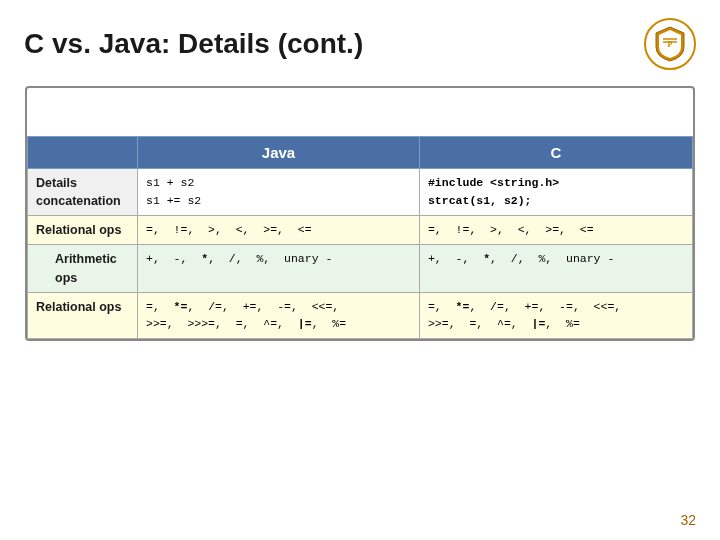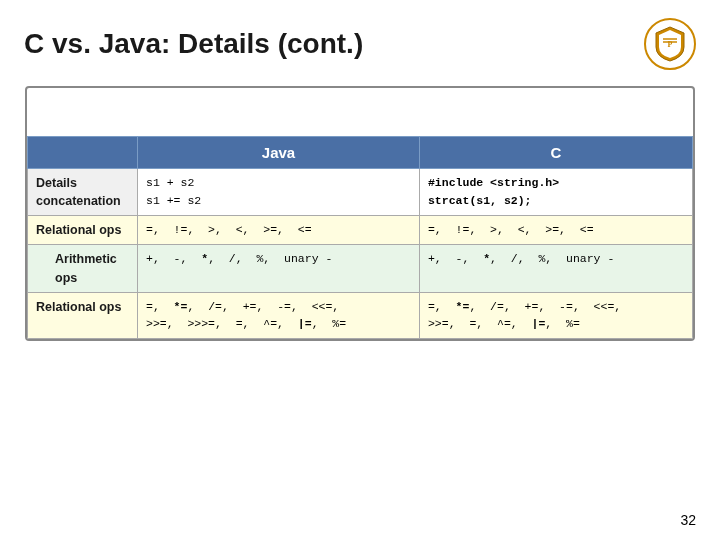--- a/index.html
+++ b/index.html
@@ -117,21 +117,21 @@
     .code {
       font-family: 'Courier New', Courier, monospace;
       font-size: 11.5px;
     }
 
     .page-number {
       position: absolute;
       bottom: 12px;
       right: 24px;
       font-size: 14px;
-      color: #000000;
+      color: #a16207;
     }
   </style>
 </head>
 <body>
 
 <div class="page">
   <div class="title-bar">
     <h1 class="title">C vs. Java: Details (cont.)</h1>
     <div class="logo-container">
       <svg class="logo-shield" viewBox="0 0 32 38" xmlns="http://www.w3.org/2000/svg">

